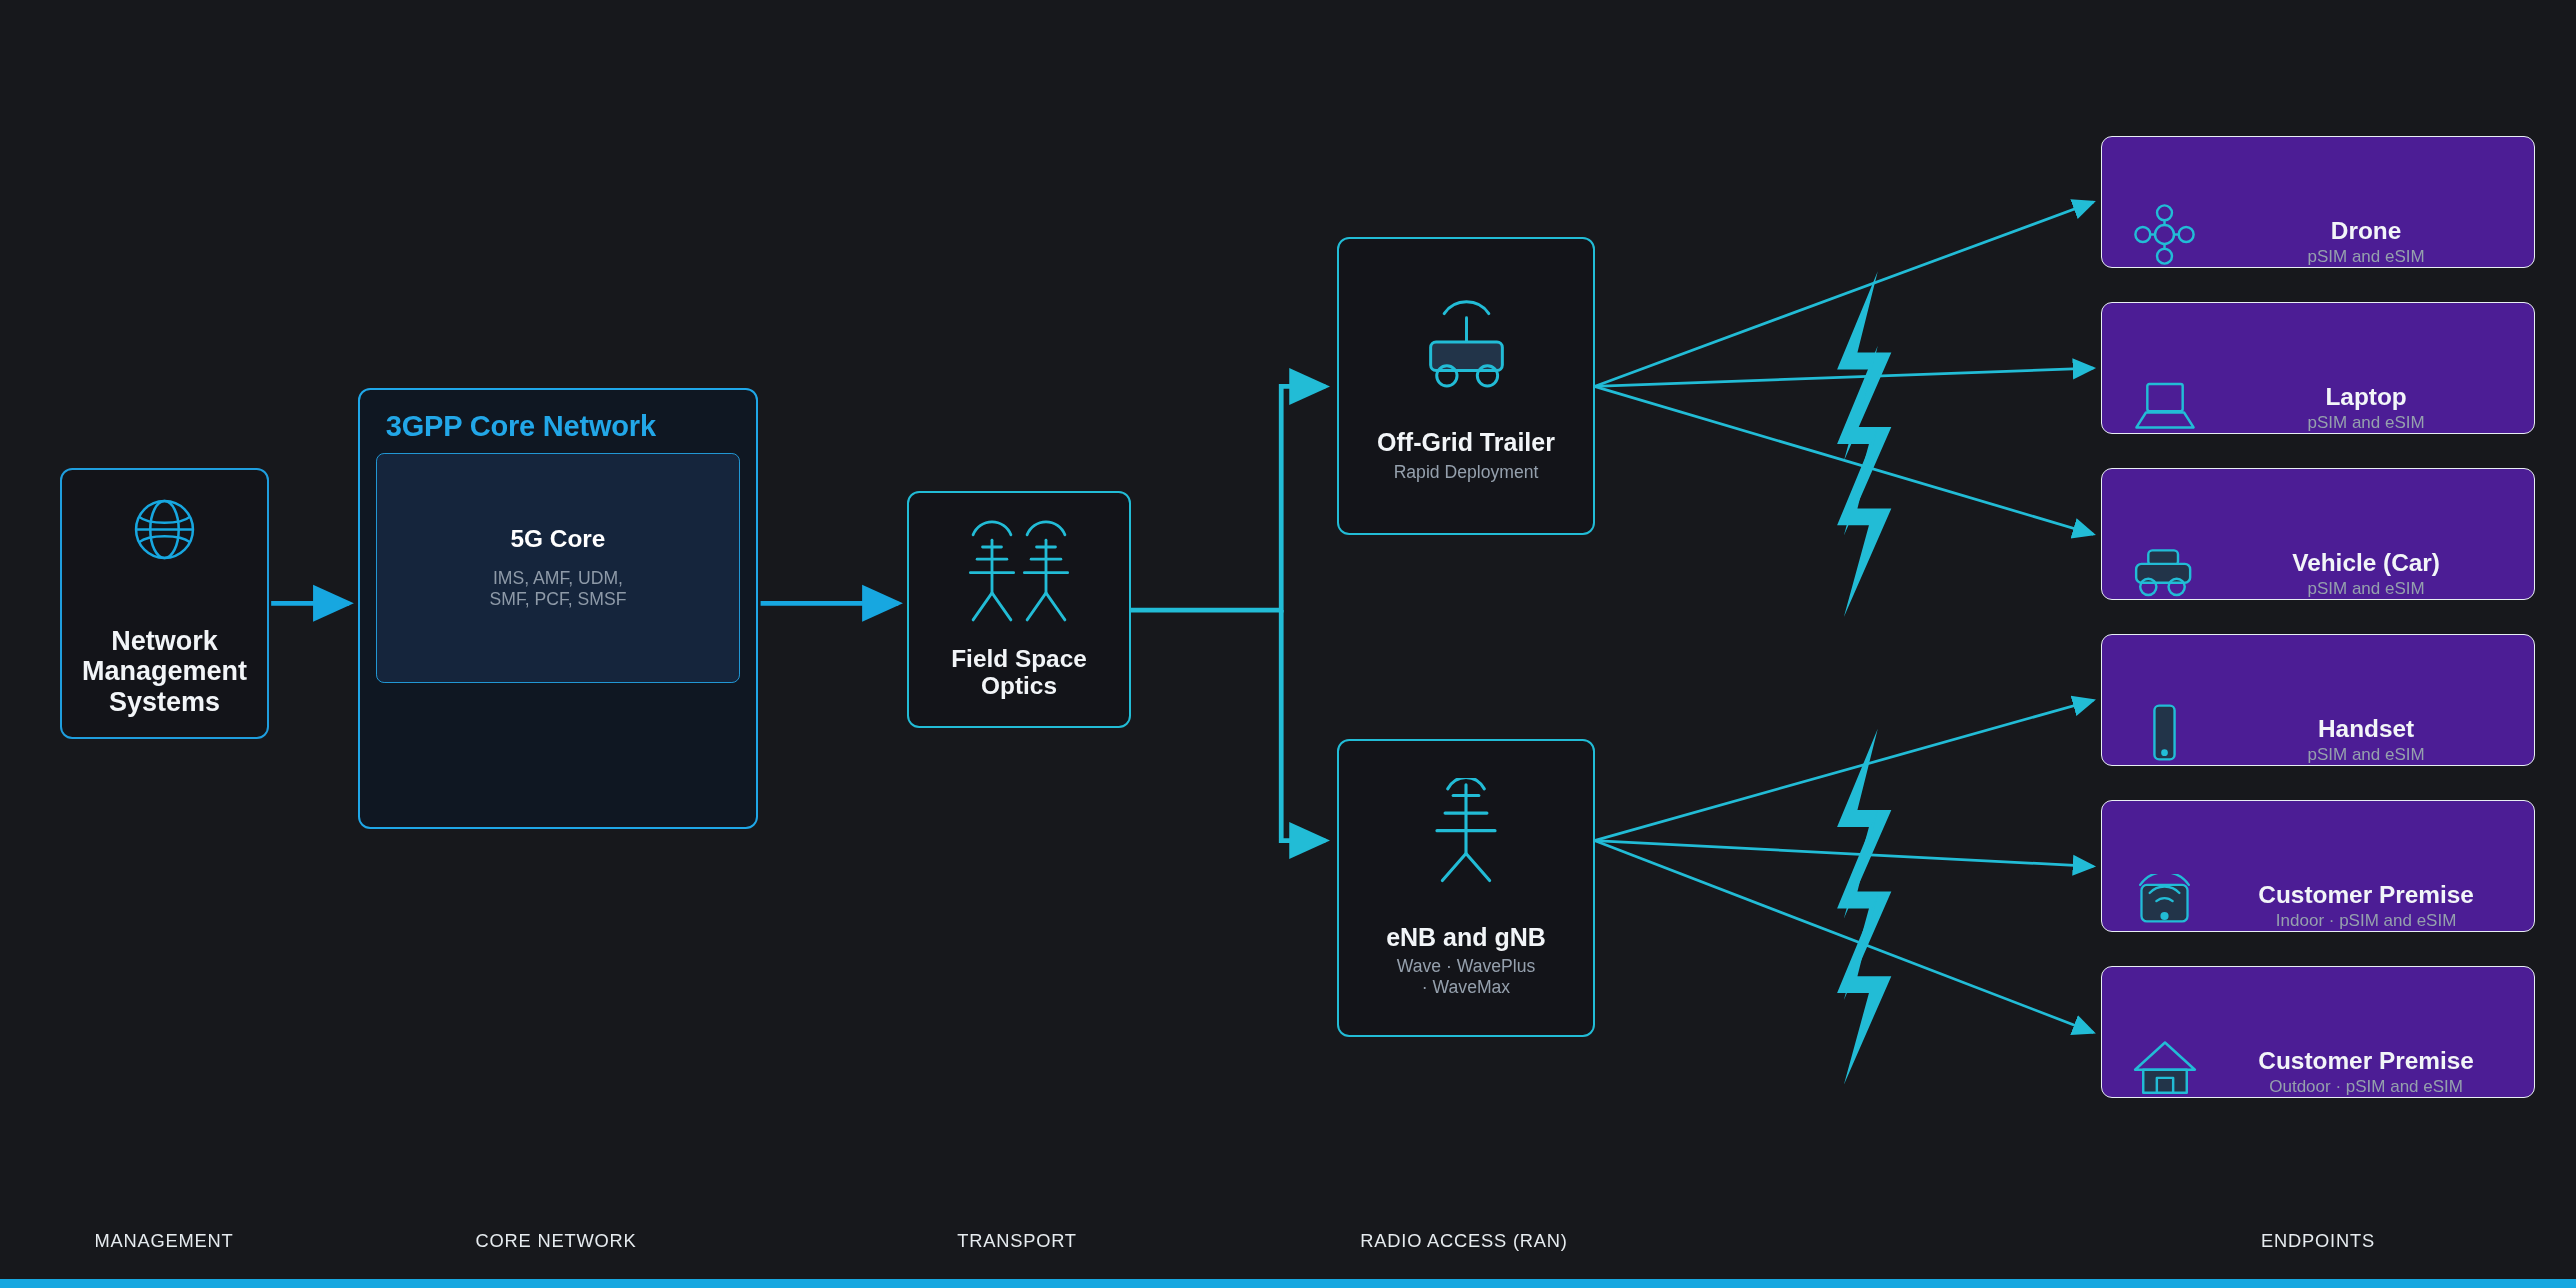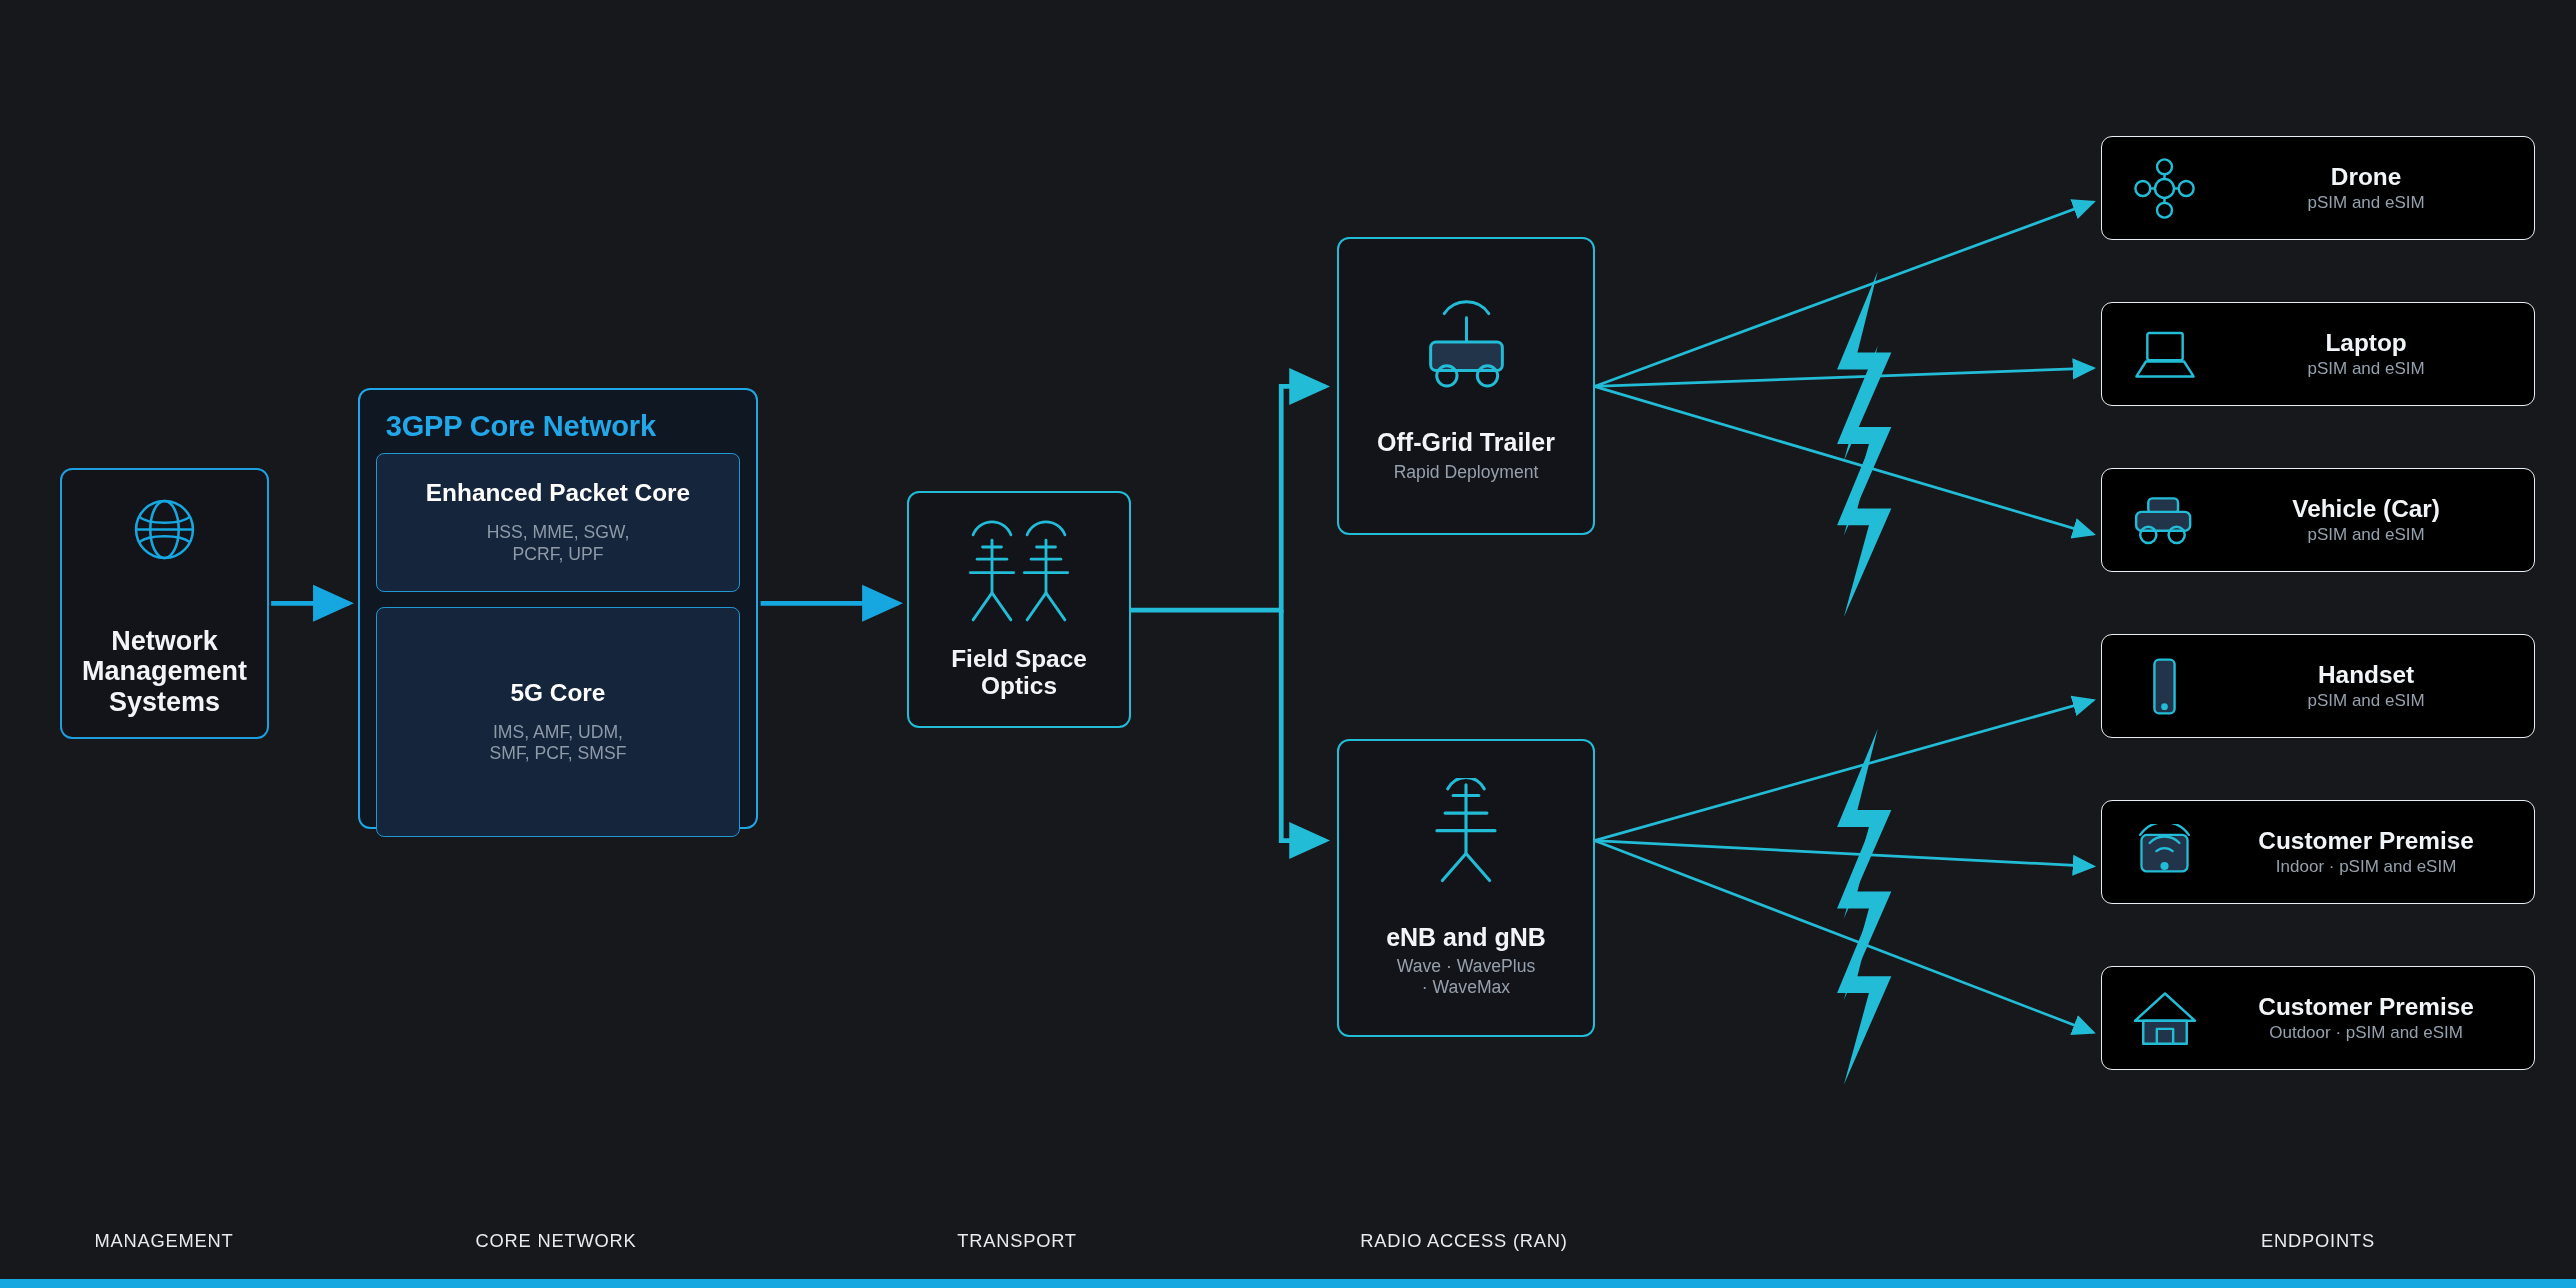--- a/index.html
+++ b/index.html
@@ -85,27 +85,28 @@
   
   .ran { width: 258px; height: 298px; border-color: #22bcd6; }
   #ran-trailer { left: 1337px; top: 237px; }
   #ran-enb { left: 1337px; top: 691px; margin-top: 48px; }
   .ran .title { font-size: 25px; }
   .ran .sub { font-size: 17.6px; margin-top: 5.4px; }
   .ran .icon { margin-bottom: 35px; }
 
   
   .ep {
-    left: 2101px; width: 434px; height: 104px;
+    left: 2101px; width: 434px; height: 132px;
     border: 1.4px solid #e8eef3;
     border-radius: 11px;
-    background: #000000;
+    background: #4c1d95;
     flex-direction: row;
     justify-content: flex-start;
     padding-left: 22px;
+    align-items: flex-end;
   }
   .ep .ep-icon { width: 81px; flex: 0 0 81px; display: flex; align-items: center; justify-content: center; }
   .ep .ep-text { flex: 1; text-align: center; padding-right: 6.8px; }
   .ep .title { font-size: 24.4px; }
   .ep .sub { font-size: 17px; margin-top: 2.7px; }
 
   
   .footer-label {
     position: absolute;
     top: 1230px;
@@ -173,27 +174,20 @@
     <div class="title">
       <div>Network</div>
       <div>Management</div>
       <div>Systems</div>
     </div>
   </div>
 
   <div id="core-outer">
     <div class="core-head">3GPP Core Network</div>
 
-    <div class="core-box" id="epc">
-      <div class="cb-title">Enhanced Packet Core</div>
-      <div class="cb-sub">
-        <div>HSS, MME, SGW,</div>
-        <div>PCRF, UPF</div>
-      </div>
-    </div>
 
     <div class="core-box" id="c5g">
       <div class="cb-title">5G Core</div>
       <div class="cb-sub">
         <div>IMS, AMF, UDM,</div>
         <div>SMF, PCF, SMSF</div>
       </div>
     </div>
   </div>
 

